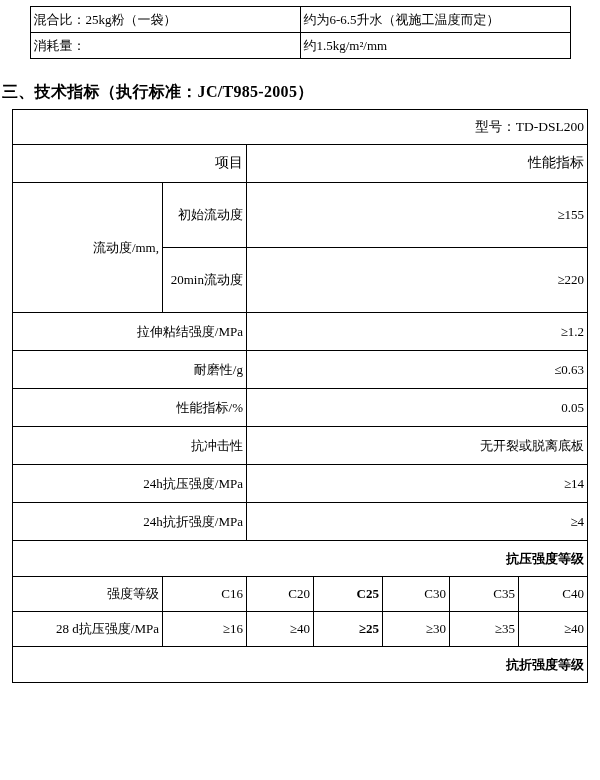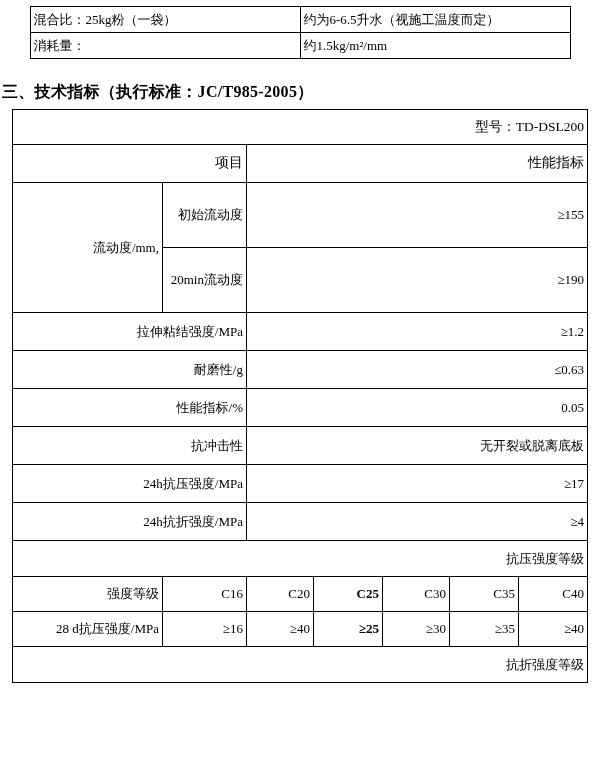--- a/index.html
+++ b/index.html
@@ -67,20 +67,21 @@
     font-size: 14px;
   }
   .spec-table td.tall {
     height: 60px;
   }
   .spec-table td.row {
     height: 33px;
   }
   .spec-table td.group {
     height: 31px;
+    font-weight: bold;
   }
   .spec-table td.grade-row {
     height: 30px;
   }
   .bold {
     font-weight: bold;
   }
   .nowrap {
     white-space: nowrap;
   }
@@ -131,42 +132,42 @@
       </tr>
 
       <tr>
         <td class="tall" rowspan="2">流动度/mm,</td>
         <td class="tall">初始流动度</td>
         <td class="tall" colspan="5">≥155</td>
       </tr>
 
       <tr>
         <td class="tall">20min流动度</td>
-        <td class="tall" colspan="5">≥190</td>
+        <td class="tall" colspan="5">≥220</td>
       </tr>
 
       <tr>
         <td class="row" colspan="2">拉伸粘结强度/MPa</td>
         <td class="row" colspan="5">≥1.2</td>
       </tr>
       <tr>
         <td class="row" colspan="2">耐磨性/g</td>
         <td class="row" colspan="5">≤0.63</td>
       </tr>
       <tr>
         <td class="row" colspan="2">性能指标/%</td>
         <td class="row" colspan="5">0.05</td>
       </tr>
       <tr>
         <td class="row" colspan="2">抗冲击性</td>
         <td class="row" colspan="5">无开裂或脱离底板</td>
       </tr>
       <tr>
         <td class="row" colspan="2">24h抗压强度/MPa</td>
-        <td class="row" colspan="5">≥17</td>
+        <td class="row" colspan="5">≥14</td>
       </tr>
       <tr>
         <td class="row" colspan="2">24h抗折强度/MPa</td>
         <td class="row" colspan="5">≥4</td>
       </tr>
 
       <tr>
         <td class="group" colspan="7">抗压强度等级</td>
       </tr>
 

